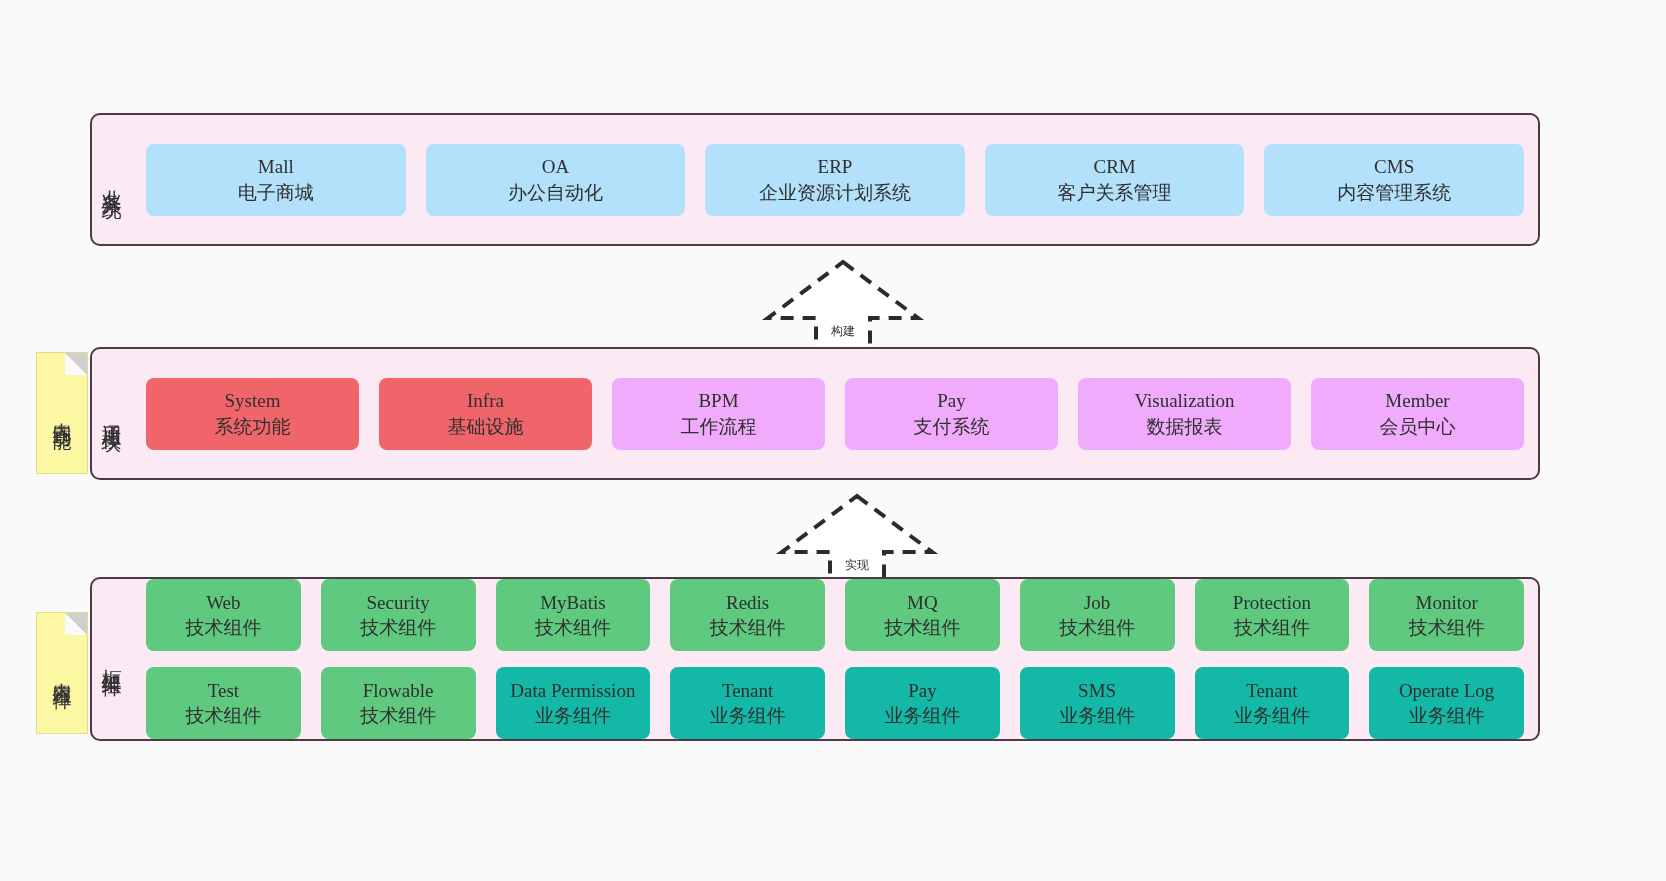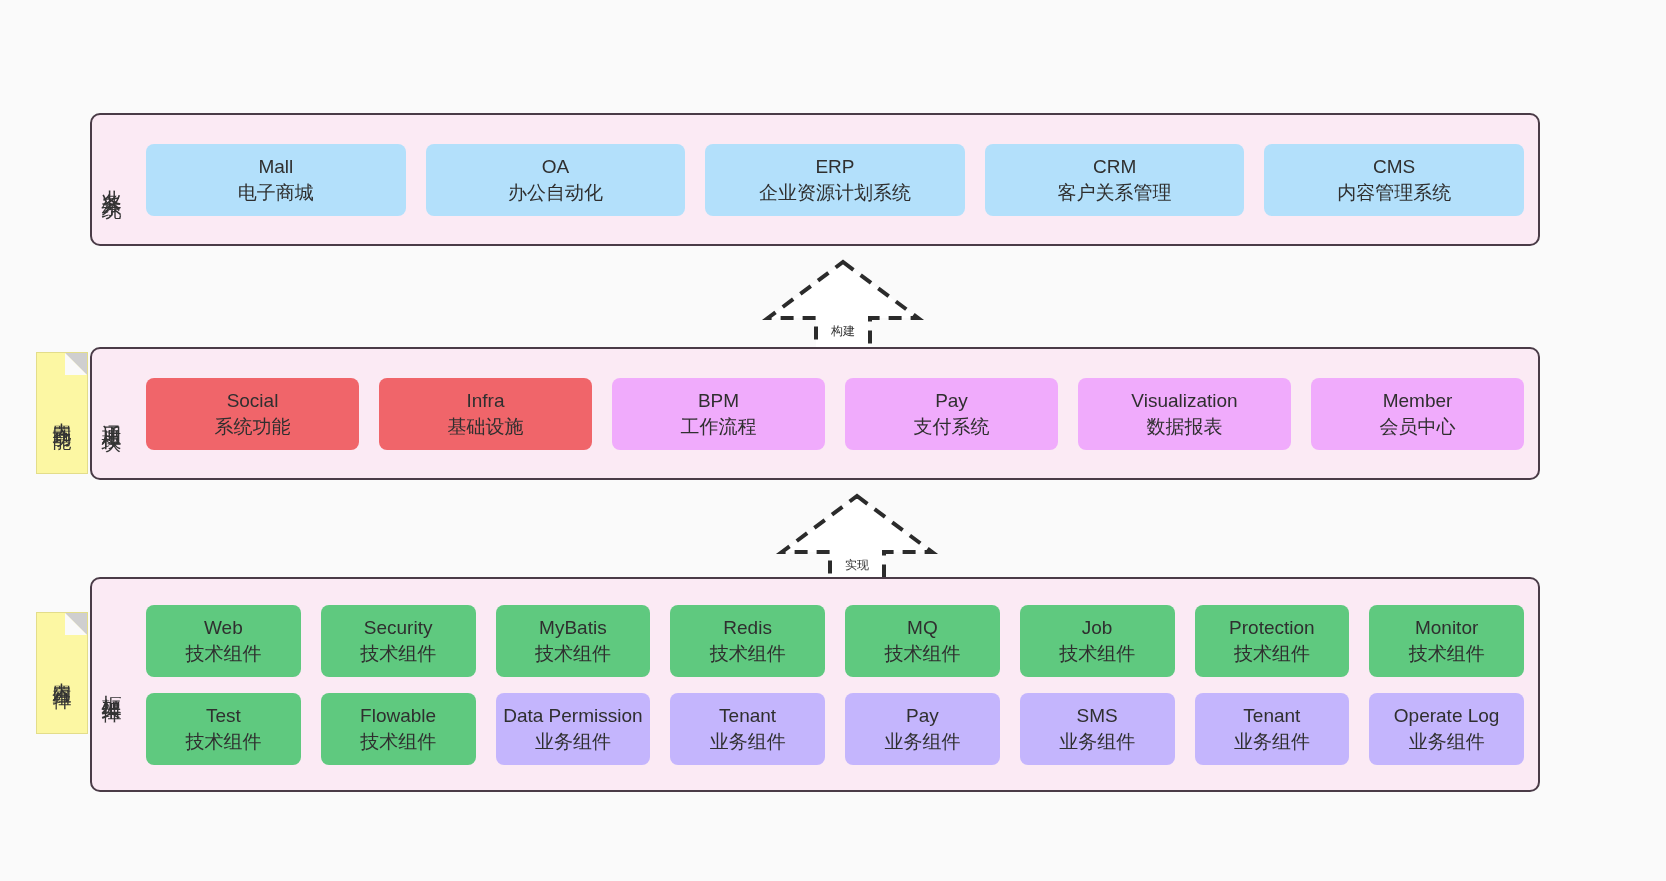--- a/index.html
+++ b/index.html
@@ -45,20 +45,21 @@
     display: flex;
     flex-direction: column;
     justify-content: center;
     gap: 16px;
     padding: 0 14px;
   }
   .row {
     display: flex;
     gap: 20px;
     align-items: flex-start;
+    font-family: Liberation Serif, serif;
   }
   .cell {
     flex: 1 1 0;
     border-radius: 8px;
     display: flex;
     flex-direction: column;
     align-items: center;
     justify-content: center;
     text-align: center;
     font-size: 19px;
@@ -69,26 +70,26 @@
     user-select: none;
   }
   .cell .en { display: block; }
   .cell .cn { display: block; }
 
   
   .c-blue        { background: #b3e0fb; }
   .c-red-strong  { background: #f0656a; }
   .c-red-light   { background: #f0abfc; }
   .c-green-strong{ background: #5fc97f; }
-  .c-green-light { background: #c4b5fd; }
+  .c-green-light { background: #14b8a6; }
 
   
   #layer-business   { left: 90px;  top: 113px; width: 1450px; height: 133px; }
   #layer-common     { left: 90px;  top: 347px; width: 1450px; height: 133px; }
-  #layer-framework  { left: 90px;  top: 577px; width: 1450px; height: 215px; }
+  #layer-framework  { left: 90px;  top: 577px; width: 1450px; height: 164px; }
 
   #layer-business  .cell { height: 72px; }
   #layer-common    .cell { height: 72px; }
   #layer-framework .cell { height: 72px; }
 
   
   .note {
     position: absolute;
     width: 52px;
     background: #fcf7a3;
@@ -184,21 +185,21 @@
 
 <div class="note" id="note-builtin-features">
   <span>内置功能</span>
 </div>
 
 <div class="layer" id="layer-common">
   <div class="layer-title">通用模块</div>
   <div class="layer-body">
     <div class="row">
       <div class="cell c-red-strong">
-        <span class="en">Social</span>
+        <span class="en">System</span>
         <span class="cn">系统功能</span>
       </div>
       <div class="cell c-red-strong">
         <span class="en">Infra</span>
         <span class="cn">基础设施</span>
       </div>
       <div class="cell c-red-light">
         <span class="en">BPM</span>
         <span class="cn">工作流程</span>
       </div>

